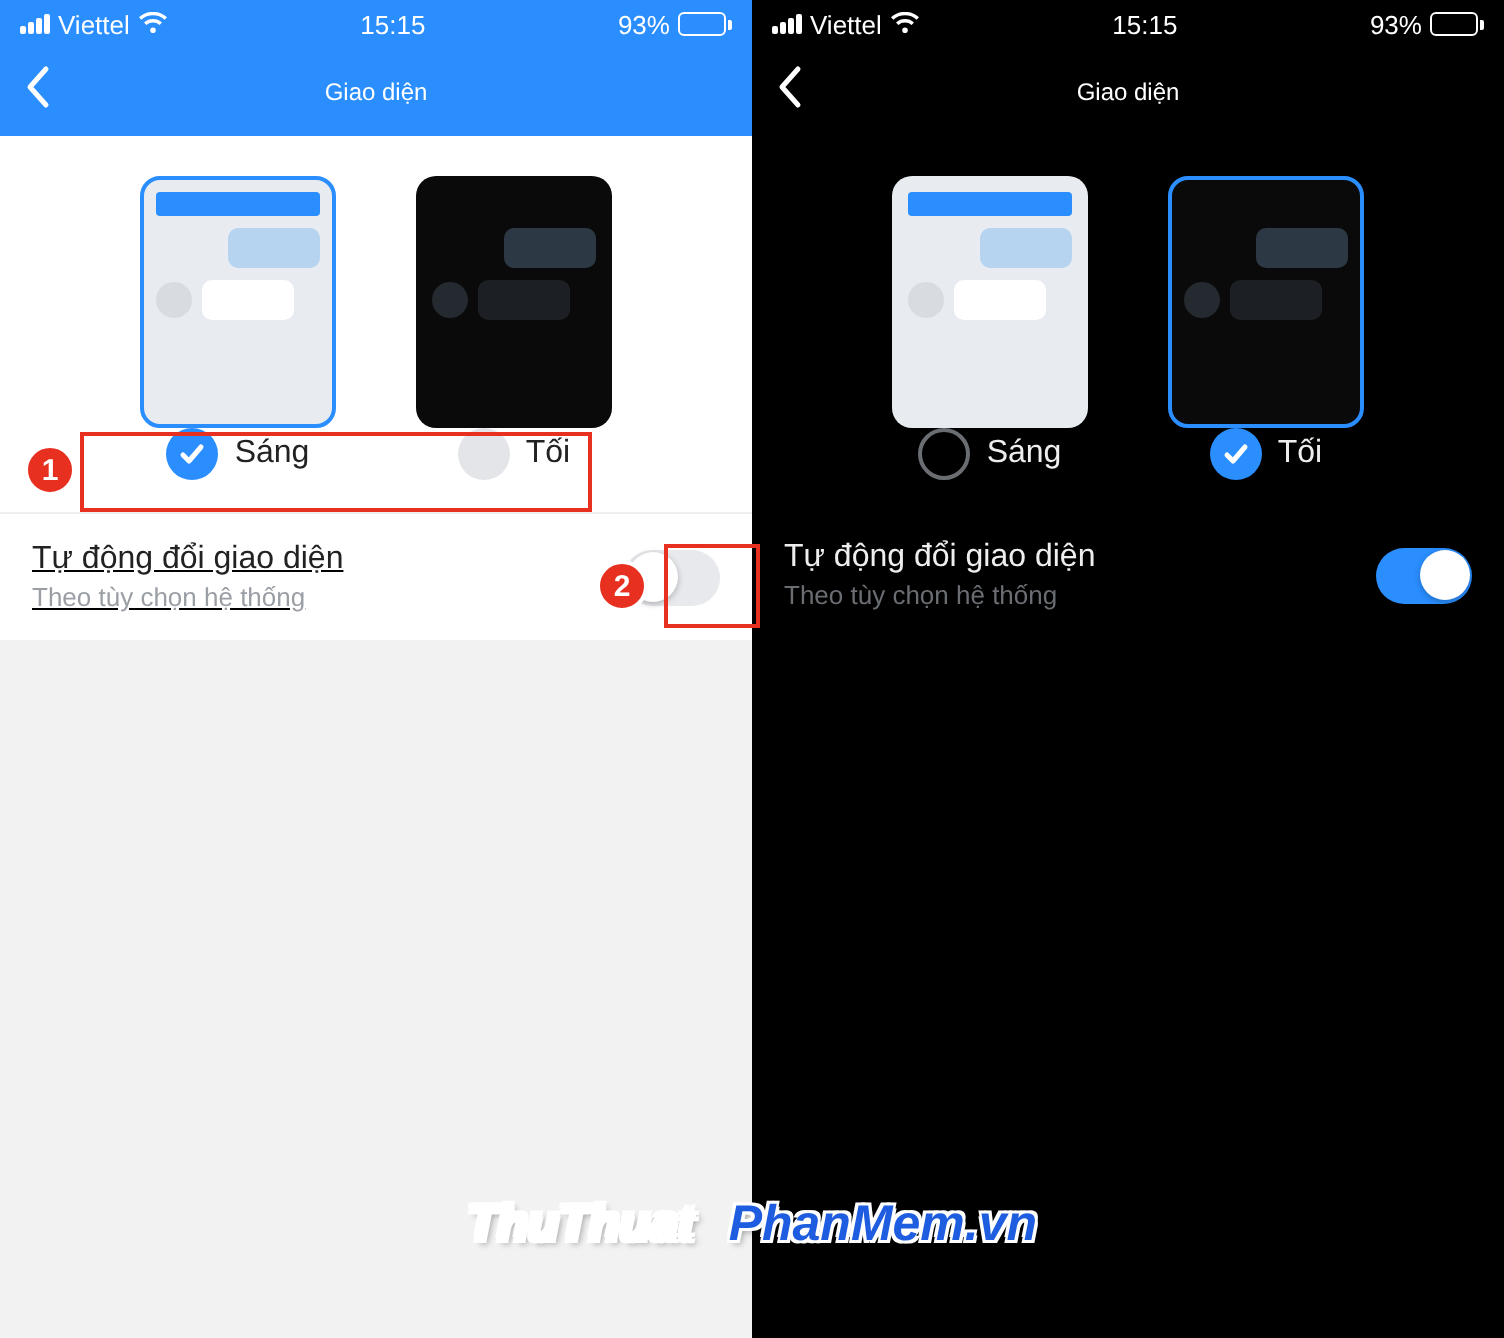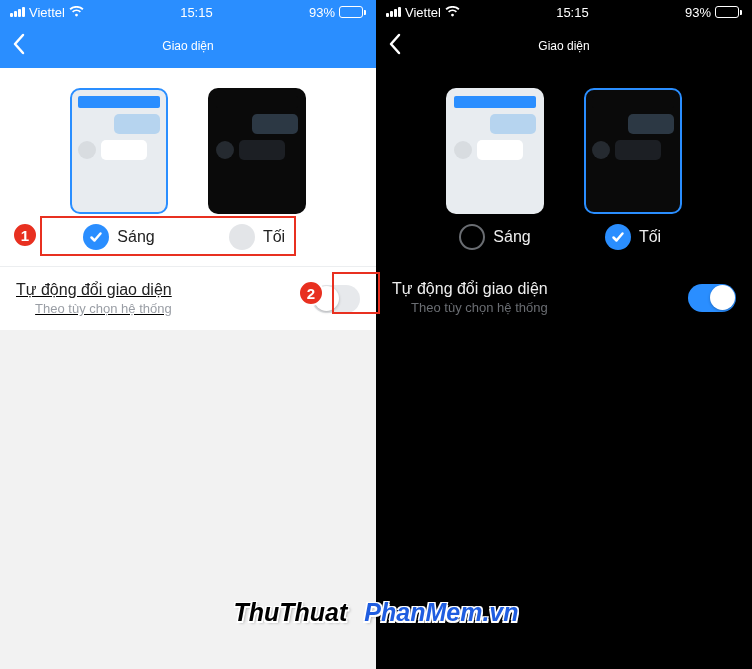--- a/index.html
+++ b/index.html
@@ -1,17 +1,17 @@
 <!DOCTYPE html>
 <html><head>
 <meta charset="utf-8">
 <style>
 * { margin: 0; padding: 0; box-sizing: border-box; }
 body { font-family: -apple-system, BlinkMacSystemFont, "Segoe UI", sans-serif; background: #888; width: 752px; height: 669px; position: relative; }
-.container { display: flex; width: 752px; height: 669px; text-align: right; }
+.container { display: flex; width: 752px; height: 669px; }
 .phone { width: 376px; height: 669px; position: relative; overflow: hidden; }
 .phone.light { background: #f2f2f2; }
 .phone.dark { background: #000; }
 
 .status-bar { height: 24px; display: flex; align-items: center; justify-content: space-between; padding: 0 10px; font-size: 13px; font-weight: 500; }
 .light .status-bar { background: #2a8eff; color: #fff; }
 .dark .status-bar { background: #000; color: #fff; }
 .sb-left, .sb-right { display: flex; align-items: center; gap: 4px; }
 .signal { display: inline-flex; align-items: flex-end; gap: 1px; }
 .signal span { width: 3px; background: #fff; border-radius: 1px; }
@@ -23,21 +23,21 @@
 
 .nav-bar { height: 44px; display: flex; align-items: center; justify-content: center; position: relative; }
 .light .nav-bar { background: #2a8eff; color: #fff; }
 .dark .nav-bar { background: #000; color: #fff; }
 .nav-back { position: absolute; left: 12px; top: 50%; transform: translateY(-50%); }
 .nav-title { font-size: 12px; font-weight: 400; }
 
 .theme-section { padding: 20px 0 16px; display: flex; justify-content: center; gap: 40px; }
 .light .theme-section { background: #fff; }
 .dark .theme-section { background: #000; }
-.theme-option { display: flex; flex-direction: column; align-items: center; gap: 10px; }
+.theme-option { display: flex; flex-direction: column; align-items: center; gap: 0; }
 .theme-preview { width: 98px; height: 126px; border-radius: 10px; border: 2.5px solid transparent; padding: 6px; display: flex; flex-direction: column; gap: 6px; }
 .theme-preview.selected { border-color: #2a8eff; }
 .tp-light { background: #e8ecf0; }
 .tp-dark { background: #0a0a0a; }
 .tp-header { height: 12px; border-radius: 2px; }
 .tp-light .tp-header { background: #2a8eff; }
 .tp-dark .tp-header { background: #0a0a0a; }
 .tp-row { display: flex; align-items: center; gap: 5px; }
 .tp-row.right { justify-content: flex-end; }
 .tp-bubble { width: 46px; height: 20px; border-radius: 5px; }
@@ -73,21 +73,21 @@
 .toggle-knob { width: 25px; height: 25px; border-radius: 50%; background: #fff; position: absolute; top: 1.5px; box-shadow: 0 1px 3px rgba(0,0,0,.25); }
 .toggle.off { background: #e7e9ec; }
 .toggle.off .toggle-knob { left: 1.5px; }
 .toggle.on { background: #2a8eff; }
 .toggle.on .toggle-knob { right: 1.5px; }
 
 .redbox { position: absolute; border: 2.5px solid #e83020; }
 .badge { position: absolute; width: 26px; height: 26px; border-radius: 50%; background: #e83020; color: #fff; display: flex; align-items: center; justify-content: center; font-weight: 700; font-size: 15px; border: 2px solid #fff; }
 
 .watermark { position: absolute; left: 50%; transform: translateX(-50%); bottom: 42px; font-size: 25px; font-weight: 800; font-style: italic; white-space: nowrap; text-shadow: -1.5px -1.5px 0 #fff, 1.5px -1.5px 0 #fff, -1.5px 1.5px 0 #fff, 1.5px 1.5px 0 #fff, 2px 2px 3px rgba(0,0,0,.35); }
-.wm-a { color: #000000; }
+.wm-a { color: #ffffff; }
 .wm-b { color: #1f5de0; margin-left: 17px; }
 </style>
 </head>
 <body>
 
 <div class="container">
 
   <div class="phone light">
     <div class="status-bar">
       <div class="sb-left">

